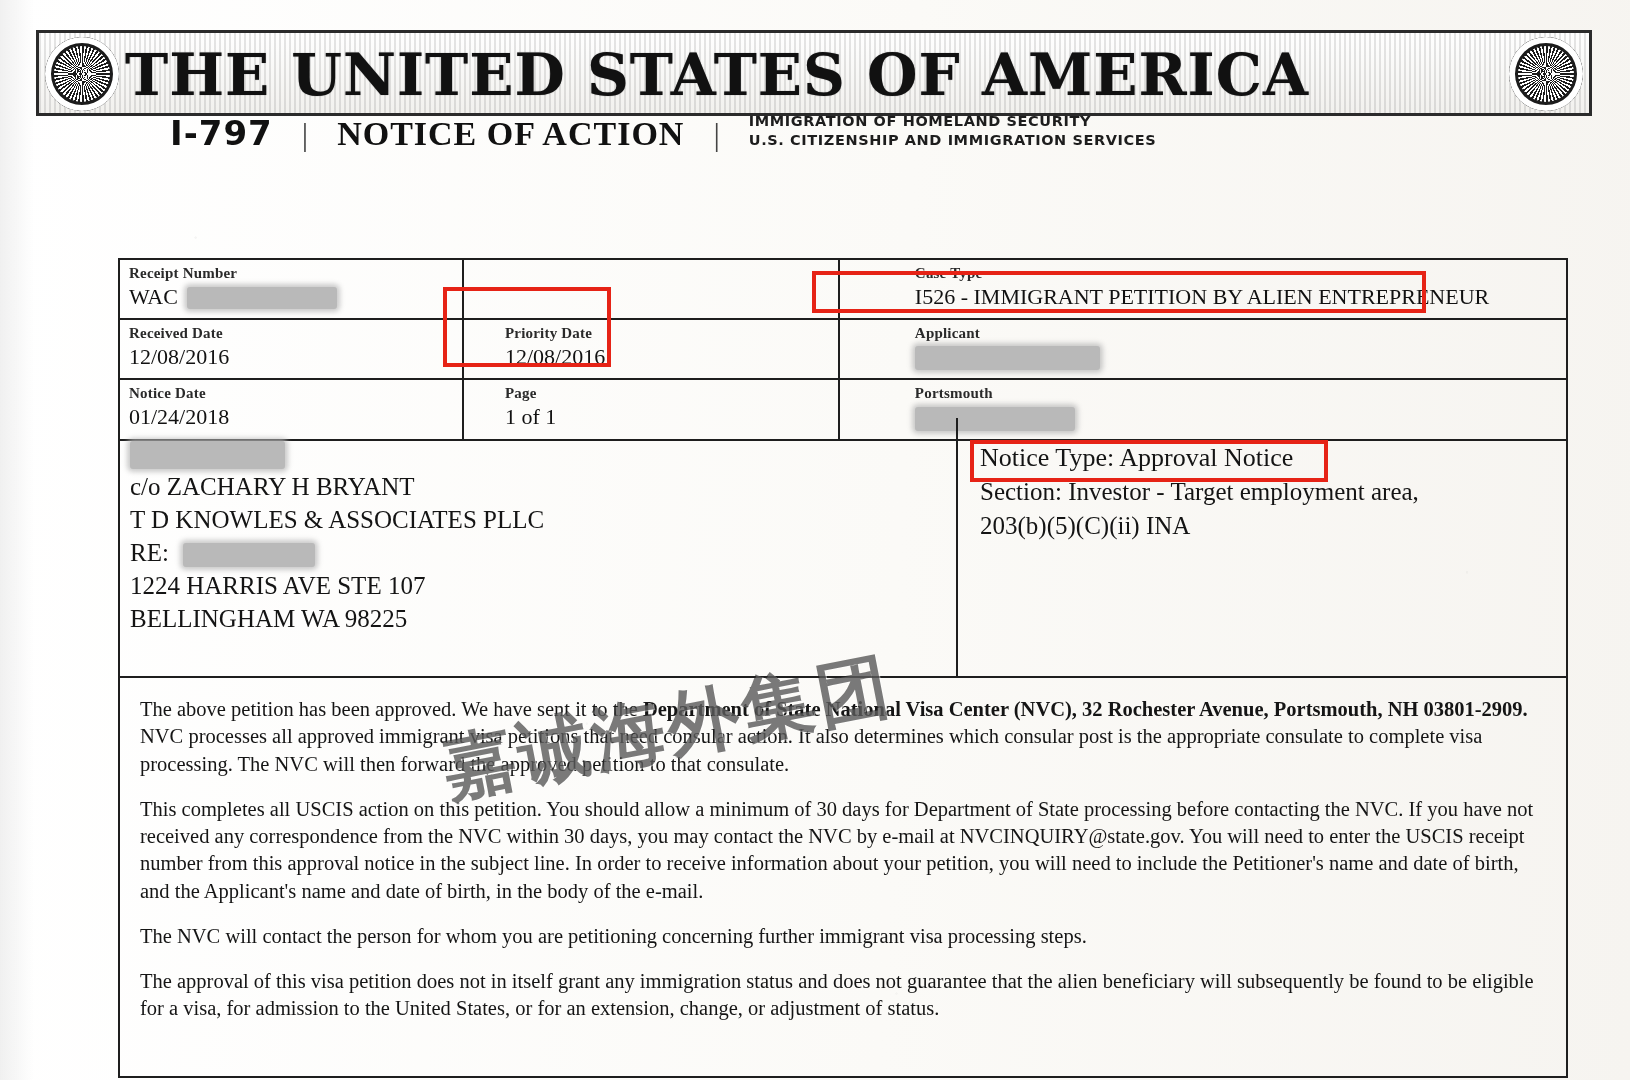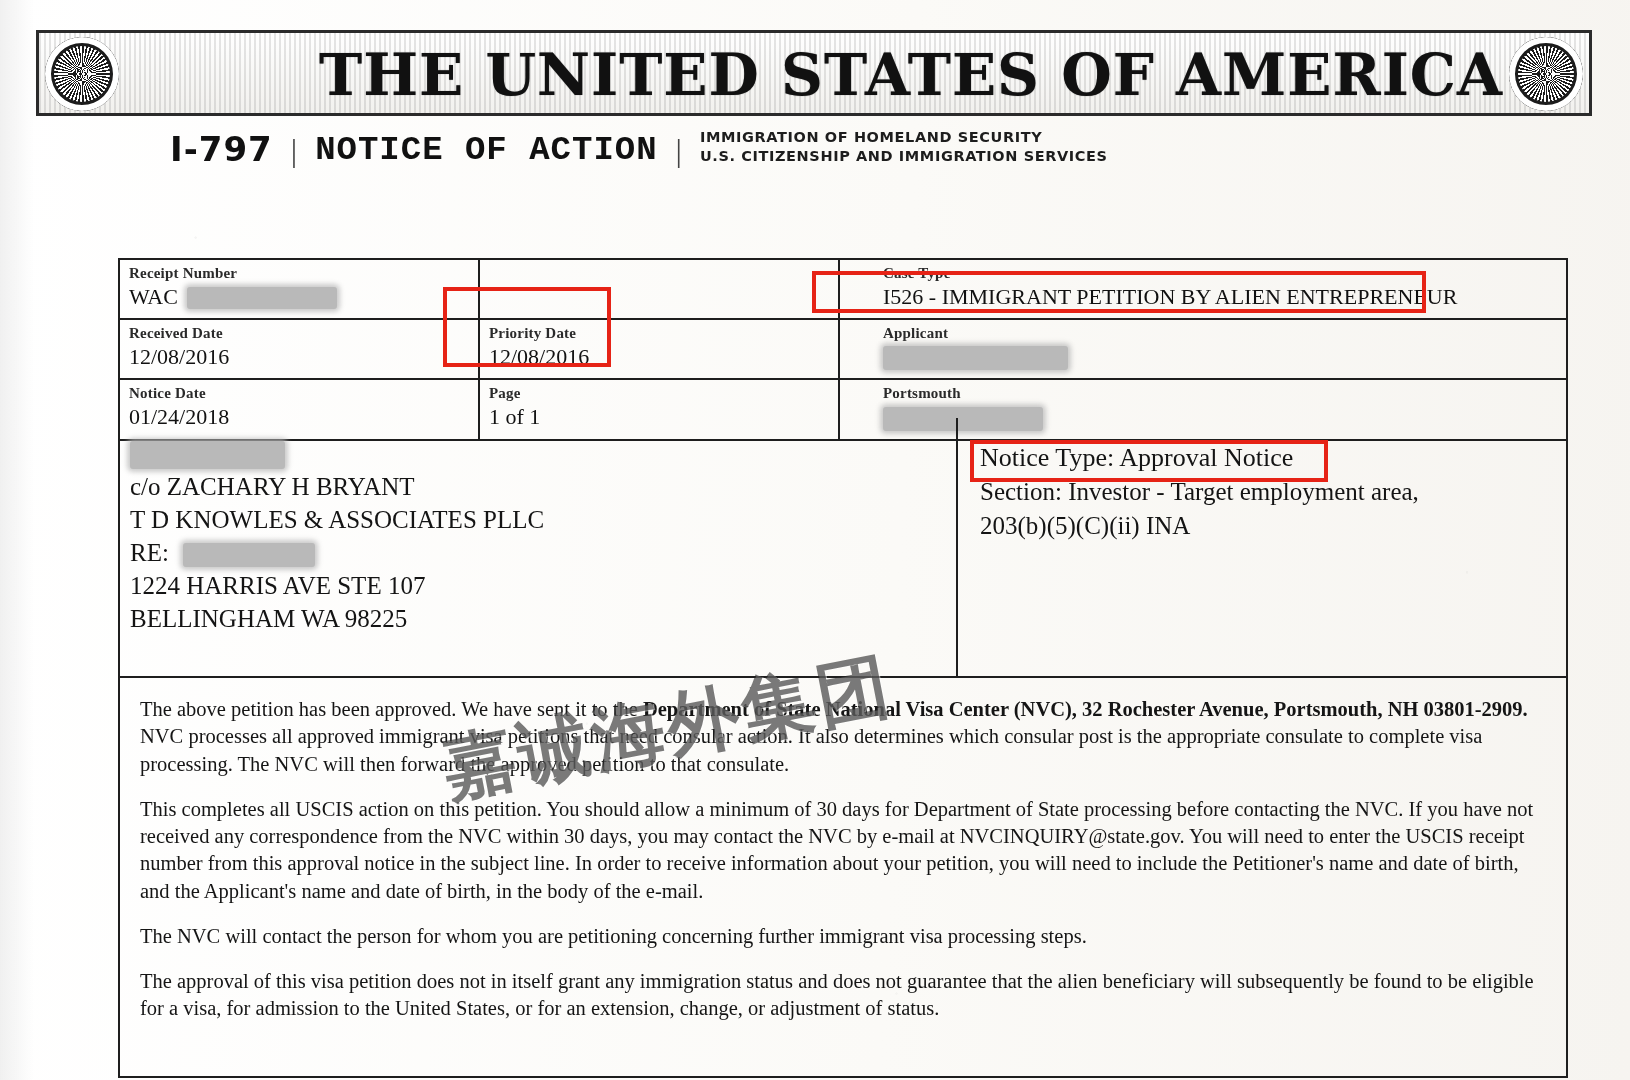--- a/index.html
+++ b/index.html
@@ -65,57 +65,57 @@
   .banner .rosette.left { left: 6px; }
   .banner .rosette.right { right: 6px; }
 
   .banner-title {
     position: absolute;
     left: 86px;
     right: 86px;
     top: 6px;
     height: 72px;
     line-height: 72px;
-    text-align: right;
+    text-align: left;
     font-family: "DejaVu Serif", serif;
     font-weight: bold;
     font-size: 58px;
     letter-spacing: 1px;
     color: #111;
     white-space: nowrap;
     overflow: hidden;
     text-shadow: 0 0 1px rgba(0,0,0,0.5);
     background: repeating-linear-gradient(0deg, rgba(255,255,255,0.0) 0 3px, rgba(255,255,255,0.55) 3px 5px);
     -webkit-background-clip: text;
   }
 
   
   .formhead {
     position: absolute;
     left: 170px;
-    top: 128px;
+    top: 112px;
     display: flex;
     align-items: flex-end;
-    gap: 16px;
+    gap: 27px;
   }
   .formhead .code {
     font-family: "DejaVu Sans", sans-serif;
     font-weight: bold;
     font-size: 34px;
     letter-spacing: 1px;
     color: #111;
   }
   .formhead .bar {
     font-size: 32px;
     color: #444;
     font-weight: 300;
     padding: 0 2px;
   }
   .formhead .noa {
-    font-family: Liberation Mono, monospace;
+    font-family: Liberation Serif, serif;
     font-weight: bold;
     font-size: 34px;
     letter-spacing: 1px;
     color: #111;
   }
   .formhead .agency {
     font-family: "DejaVu Sans", sans-serif;
     font-size: 14.5px;
     font-weight: bold;
     letter-spacing: 0.6px;
@@ -129,20 +129,21 @@
     position: absolute;
     left: 118px;
     top: 258px;
     width: 1450px;
     border: 2px solid #1e1e1e;
     box-sizing: border-box;
   }
   .trow {
     display: flex;
     border-bottom: 2px solid #1e1e1e;
+    gap: 32px;
   }
   .trow:last-child { border-bottom: none; }
   .cell {
     position: relative;
     box-sizing: border-box;
     padding: 5px 9px 8px 9px;
     border-right: 2px solid #1e1e1e;
     min-height: 58px;
   }
   .cell:last-child { border-right: none; padding-left: 43px; }

